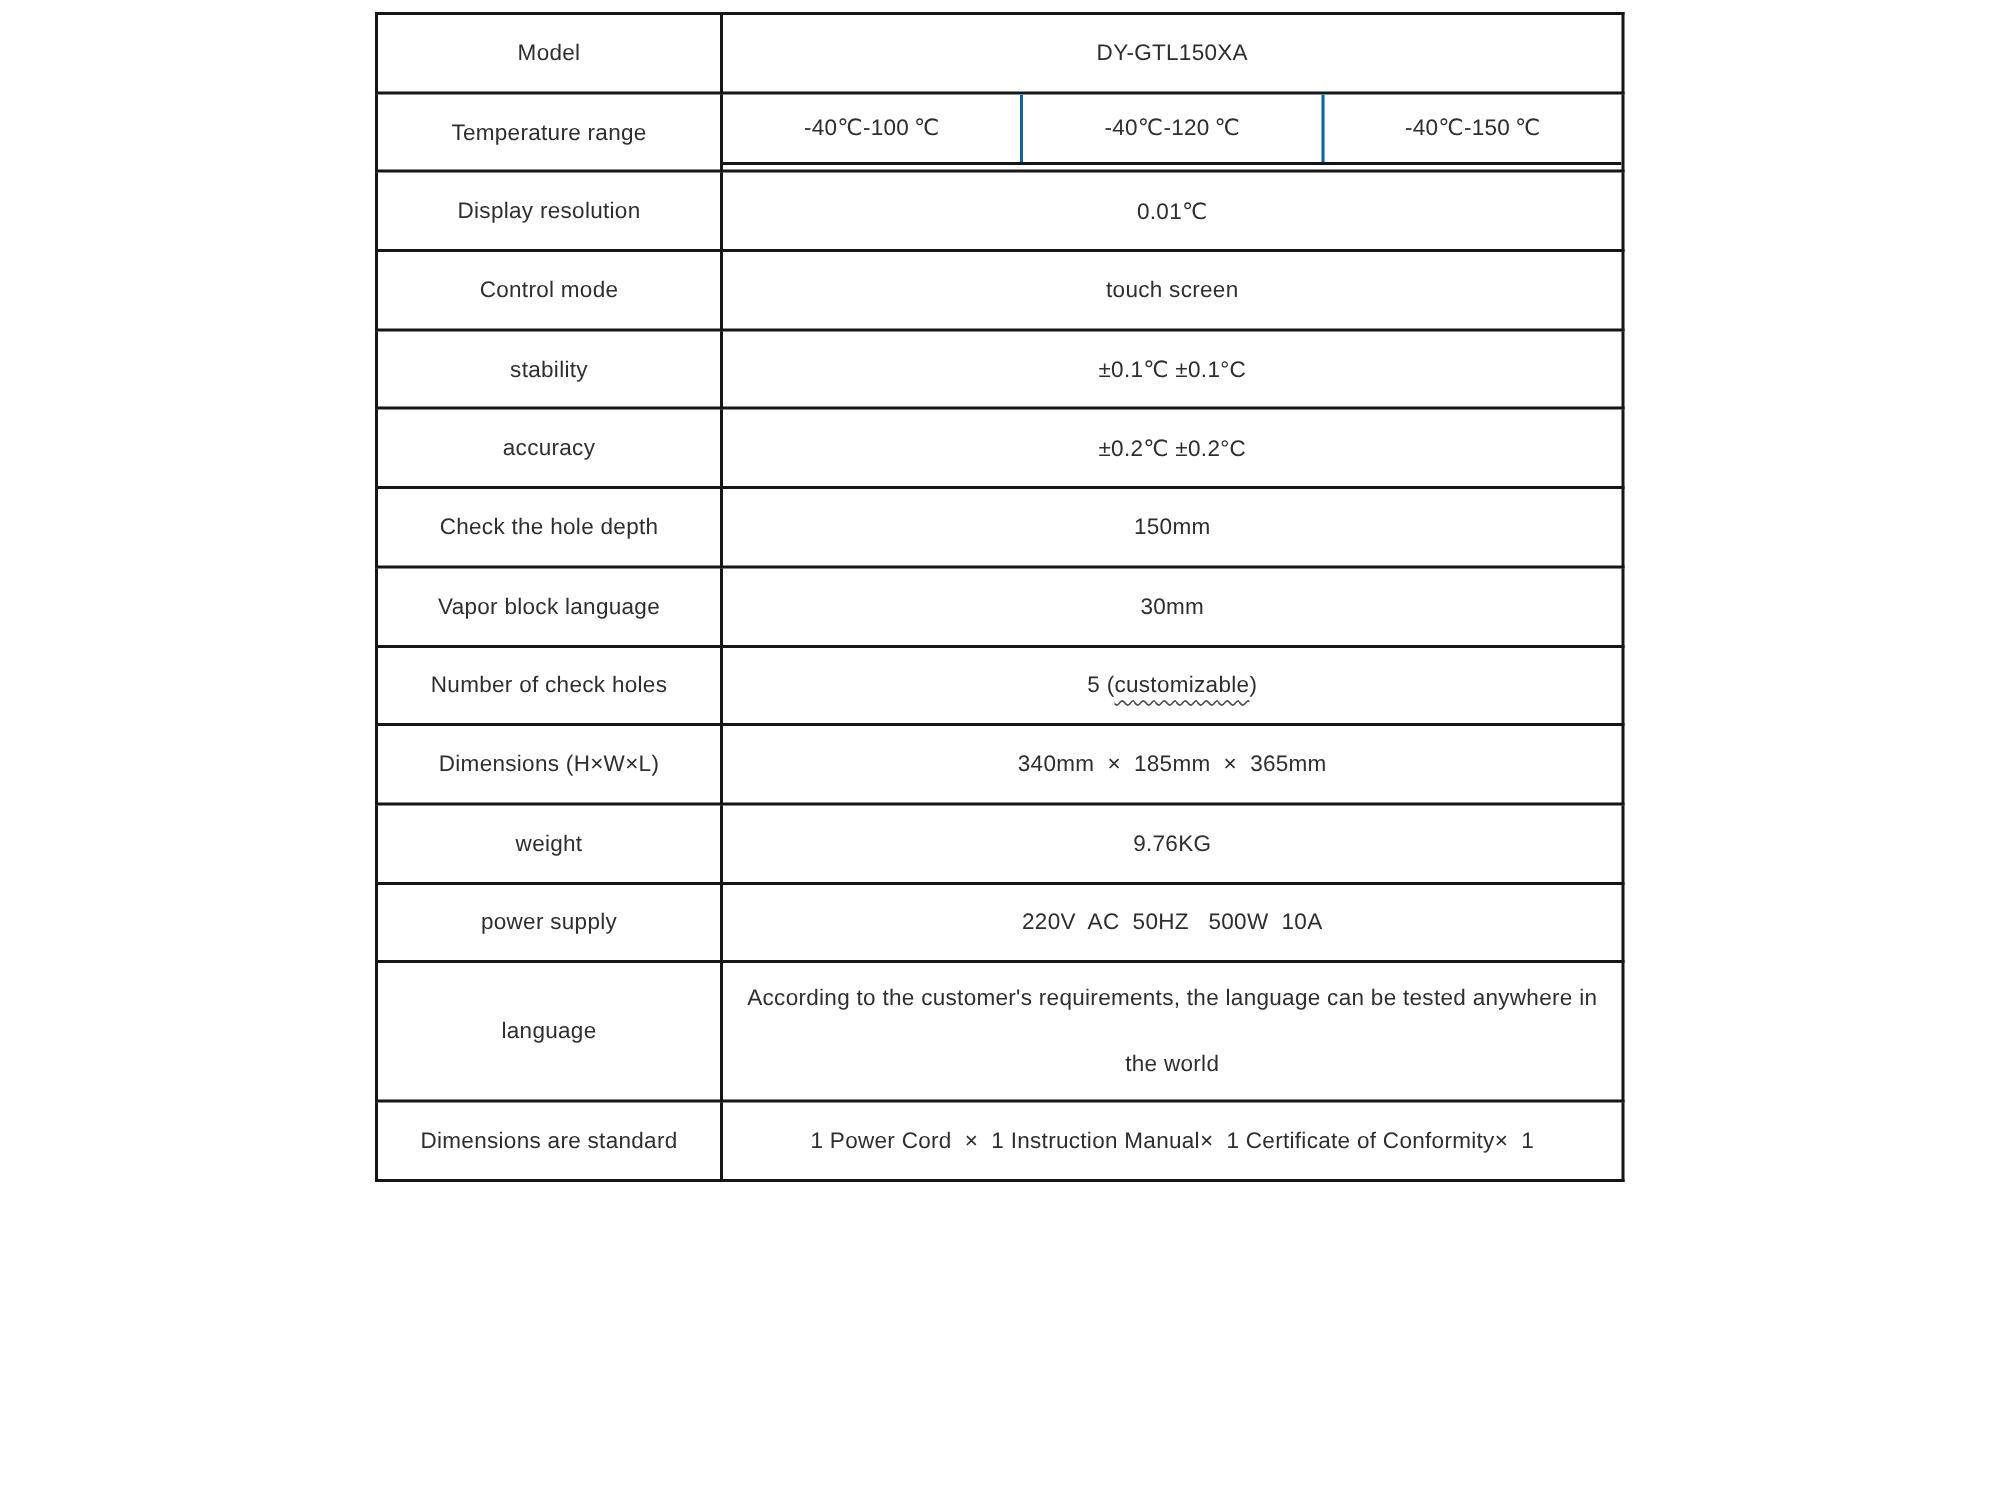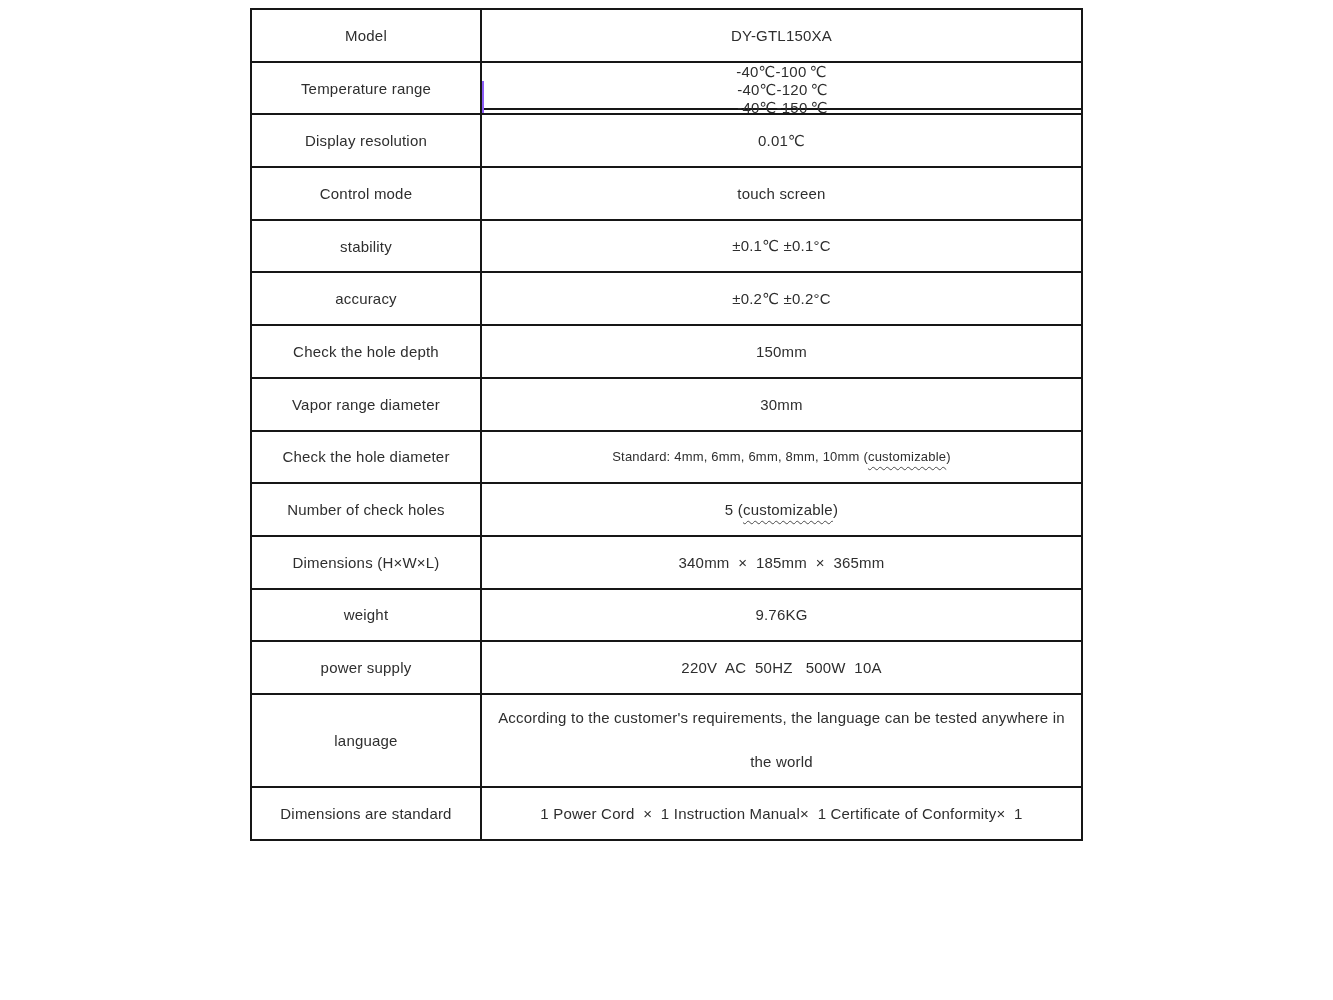--- a/index.html
+++ b/index.html
@@ -36,30 +36,29 @@
   .value-cell { padding: 0 10px; }
   .value-cell span { white-space: pre-wrap; }
   .value-cell.small { font-size: 13px; }
   tr.tall .value-cell { line-height: 44px; padding: 0 10px; }
   
   .value-cell.split { padding: 0; vertical-align: top; }
   .inner-split {
     display: flex;
     height: 45px;
     border-bottom: 2px solid #161616;
-    flex-direction: column;
   }
   .inner-cell {
     flex: 1;
     display: flex;
     align-items: center;
     justify-content: center;
     white-space: pre-wrap;
   }
-  .inner-cell + .inner-cell { border-left: 2px solid #8b5cf6; align-items: center; }
+  .inner-cell + .inner-cell { border-left: 2px solid #0369a1; align-items: center; }
   .wavy {
     text-decoration-line: underline;
     text-decoration-style: wavy;
     text-decoration-color: #4a4a4a;
     text-decoration-thickness: 1px;
     text-underline-offset: 5px;
   }
 </style>
 </head>
 <body>
@@ -99,26 +98,22 @@
         </tr>
         <tr class="row">
           <td class="label-cell">accuracy</td>
           <td class="value-cell"><span>±0.2℃ ±0.2°C</span></td>
         </tr>
         <tr class="row">
           <td class="label-cell">Check the hole depth</td>
           <td class="value-cell"><span>150mm</span></td>
         </tr>
         <tr class="row">
-          <td class="label-cell">Vapor range diameter</td>
+          <td class="label-cell">Vapor block language</td>
           <td class="value-cell"><span>30mm</span></td>
-        </tr>
-        <tr class="row">
-          <td class="label-cell">Check the hole diameter</td>
-          <td class="value-cell small"><span>Standard: 4mm, 6mm, 6mm, 8mm, 10mm (</span><span class="wavy">customizable</span><span>)</span></td>
         </tr>
         <tr class="row">
           <td class="label-cell">Number of check holes</td>
           <td class="value-cell"><span>5 (</span><span class="wavy">customizable</span><span>)</span></td>
         </tr>
         <tr class="row">
           <td class="label-cell">Dimensions (H×W×L)</td>
           <td class="value-cell"><span>340mm  ×  185mm  ×  365mm</span></td>
         </tr>
         <tr class="row">

